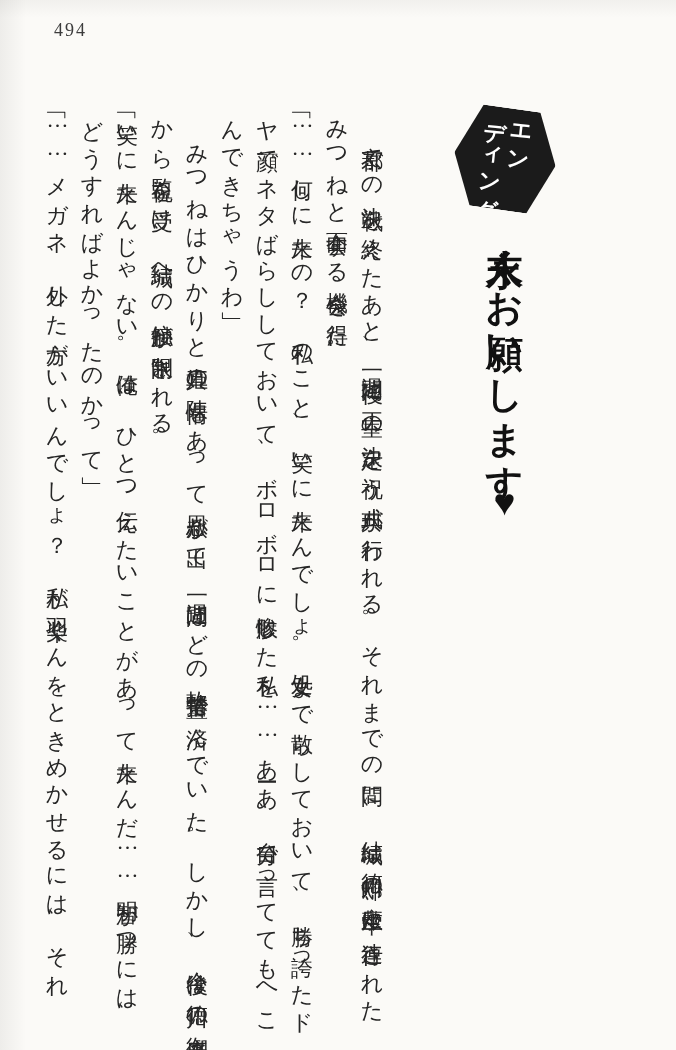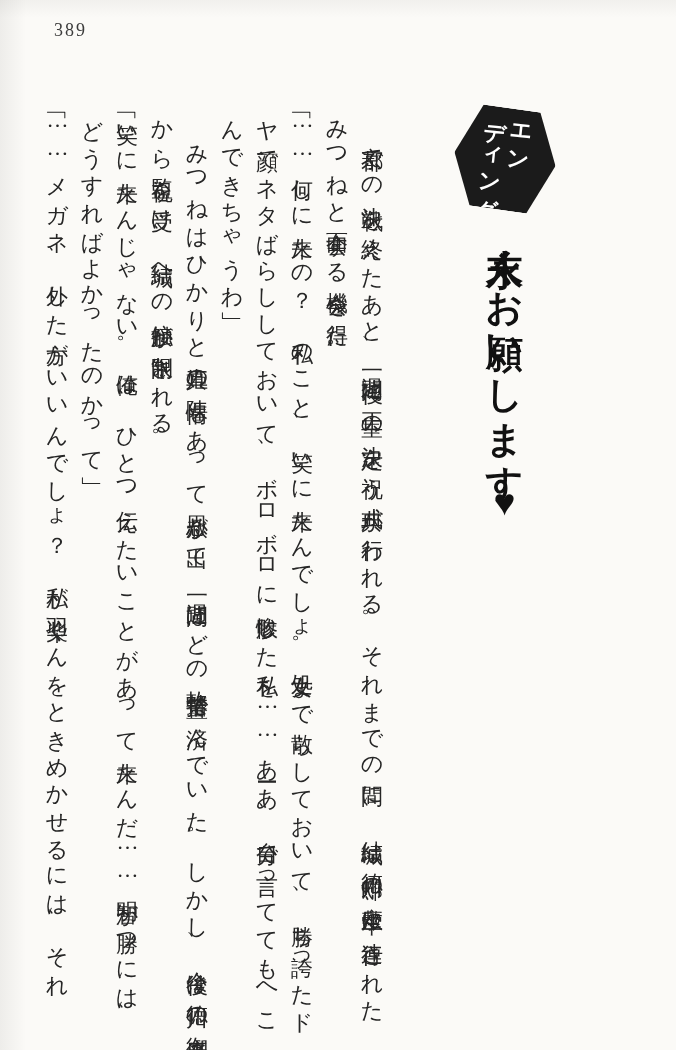--- a/index.html
+++ b/index.html
@@ -64,21 +64,21 @@
     color:#262626;
     text-align:left;
   }
   .body-text p{margin:0;padding:0;}
 </style>
 </head>
 <body>
 
 <div class="page">
 
-  <div class="page-number">389</div>
+  <div class="page-number">494</div>
 
   <div class="badge">
     <div class="badge-text">
       <span>エン</span>
       <span>ディング</span>
     </div>
   </div>
 
   <h1 class="chapter-title">末永くお願いします♥</h1>
 

